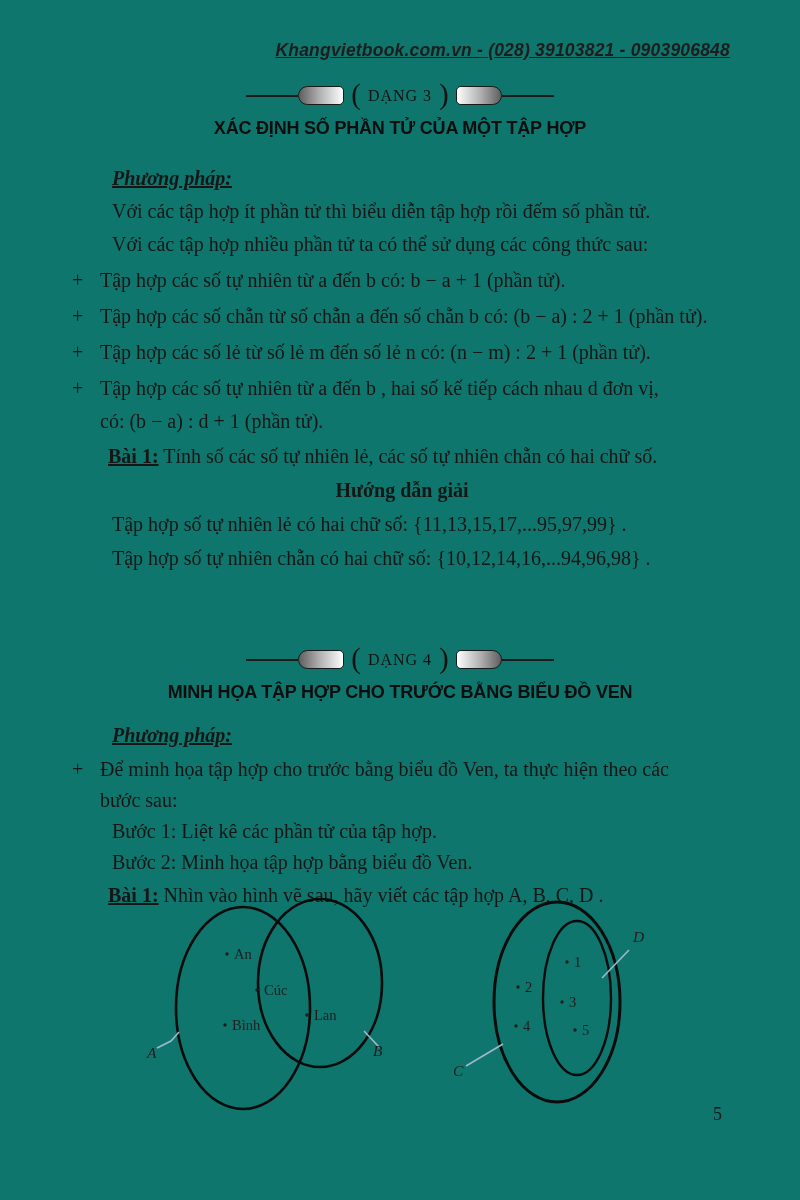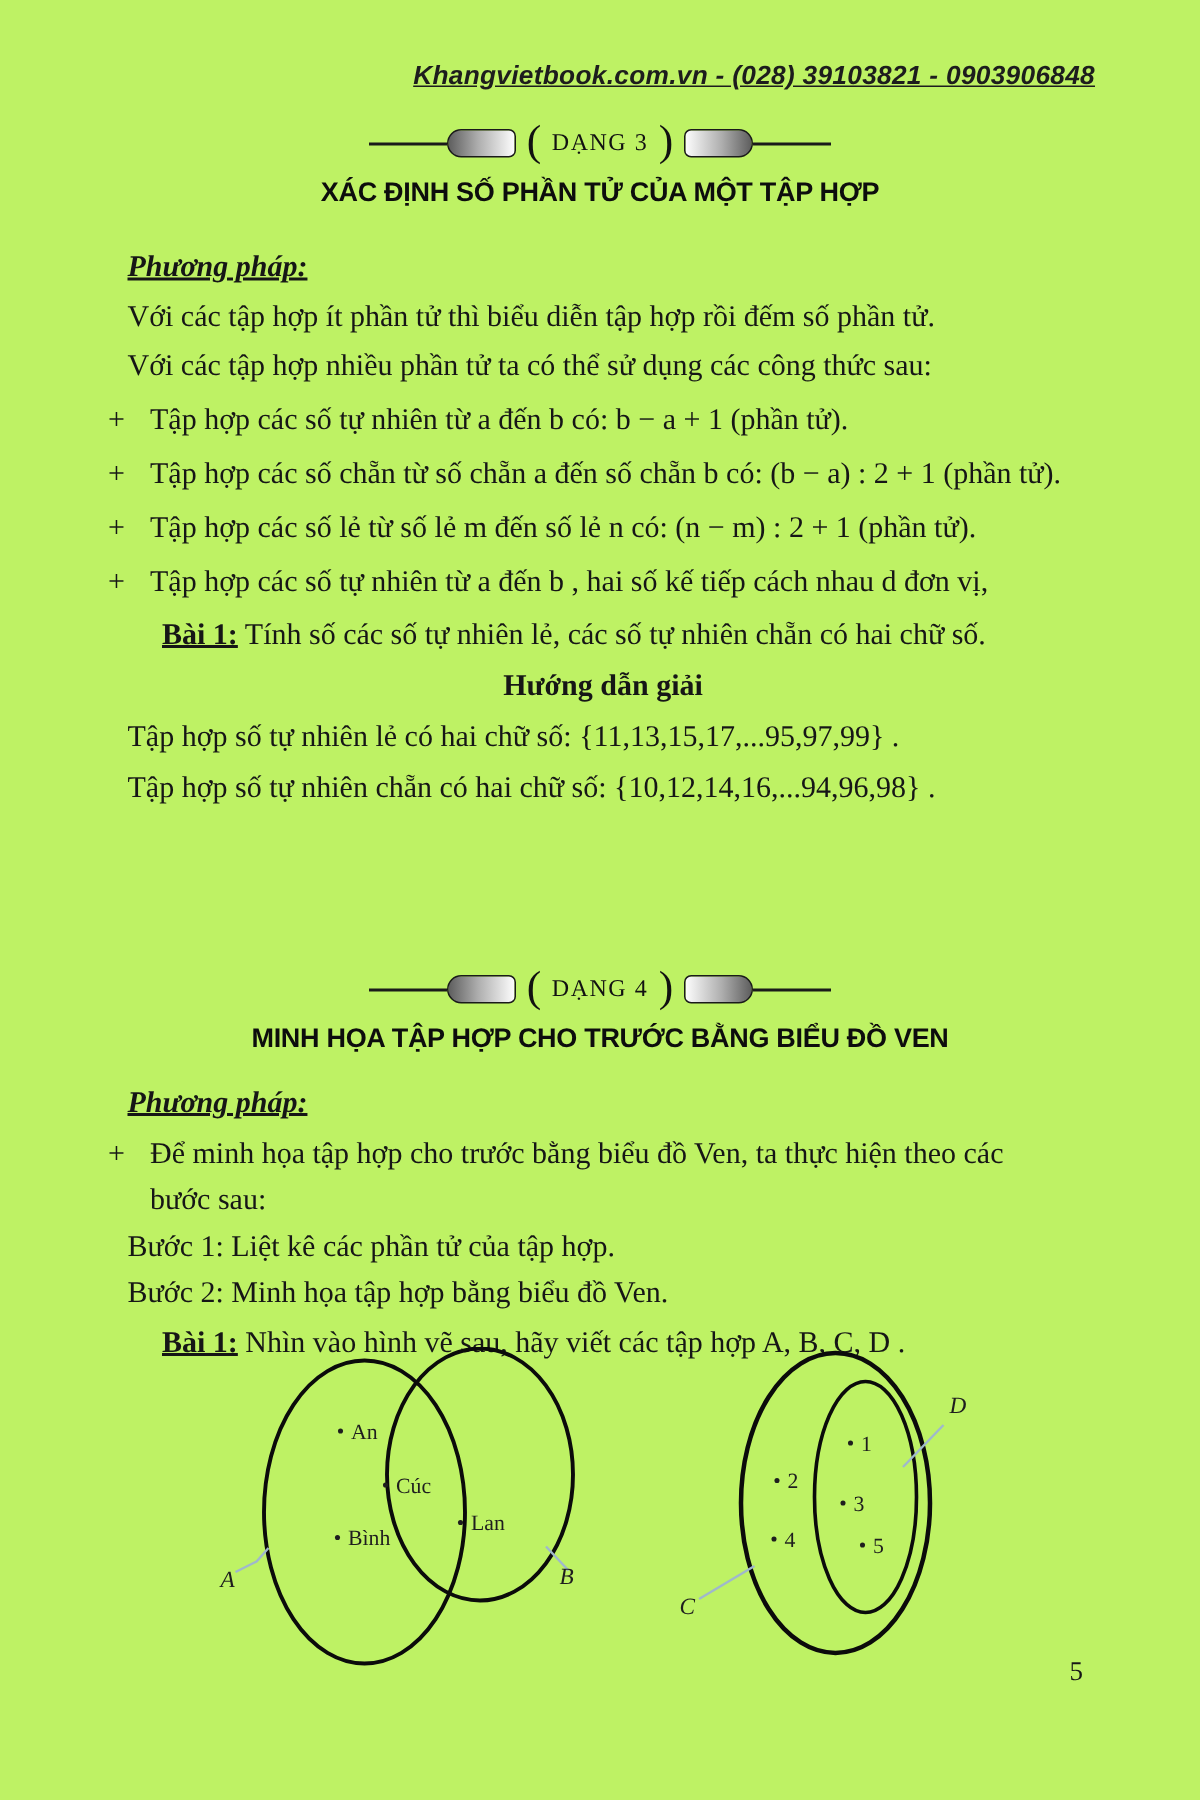--- a/index.html
+++ b/index.html
@@ -1,17 +1,17 @@
 <!DOCTYPE html>
 <html><head>
 <meta charset="utf-8">
 <style>
   html,body{margin:0;padding:0;}
   body{width:800px;height:1200px;background:#ffffff;font-family:"Liberation Serif",serif;color:#161616;}
-  .page{position:relative;width:800px;height:1200px;overflow:hidden;background:#bef264;}
+  .page{position:relative;width:800px;height:1200px;overflow:hidden;background:#0f766e;}
 
   
   .header{position:absolute;top:40px;right:70px;font-family:"Liberation Sans",sans-serif;
           font-weight:bold;font-style:italic;font-size:17.5px;color:#1d1d1d;
           text-decoration:underline;letter-spacing:0.2px;}
 
   
   .banner{position:absolute;left:0;width:100%;display:flex;align-items:center;justify-content:center;}
   .banner-line{width:52px;height:2px;background:#1a1a1a;}
   .cap{width:46px;height:19px;border:1.5px solid #1a1a1a;box-sizing:border-box;}
@@ -20,21 +20,21 @@
   .banner-center{display:flex;align-items:center;padding:0 7px;gap:7px;}
   .paren{font-size:29px;line-height:19px;font-weight:400;color:#111;transform:translateY(-1px);}
   .banner-label{font-size:16px;letter-spacing:1px;color:#111;}
 
   .section-title{position:absolute;left:0;width:100%;text-align:center;
                  font-family:"Liberation Sans",sans-serif;font-weight:bold;font-size:18px;color:#0d0d0d;letter-spacing:-0.2px;}
 
   .body-block{position:absolute;left:72px;width:660px;font-size:20px;}
   .lh1{line-height:33px;}
   .lh2{line-height:31px;}
-  .indent{margin-left:13px;}
+  .indent{margin-left:40px;}
   .method{font-weight:bold;font-style:italic;text-decoration:underline;}
   .bullet{display:flex;margin-top:3px;}
   .bullet .mark{width:28px;flex:none;}
   .bullet .btext{flex:1;}
   .bai{margin-top:2px;margin-left:36px;}
   .bai-label{font-weight:bold;text-decoration:underline;}
   .center-head{text-align:center;font-weight:bold;}
 
   .venn{position:absolute;left:0;top:898px;width:800px;height:232px;}
   .venn text{font-family:"Liberation Serif",serif;fill:#1e1e1e;}
@@ -78,20 +78,21 @@
       <span class="btext">Tập hợp các số chẵn từ số chẵn a đến số chẵn b có: (b − a) : 2 + 1 (phần tử).</span>
     </div>
     <div class="bullet">
       <span class="mark">+</span>
       <span class="btext">Tập hợp các số lẻ từ số lẻ m đến số lẻ n có: (n − m) : 2 + 1 (phần tử).</span>
     </div>
     <div class="bullet">
       <span class="mark">+</span>
       <span class="btext">
         <div>Tập hợp các số tự nhiên từ a đến b , hai số kế tiếp cách nhau d đơn vị,</div>
+        <div>có: (b − a) : d + 1 (phần tử).</div>
       </span>
     </div>
 
     <div class="bai">
       <span class="bai-label">Bài 1:</span><span> Tính số các số tự nhiên lẻ, các số tự nhiên chẵn có hai chữ số.</span>
     </div>
 
     <div class="center-head" style="line-height:34px;">Hướng dẫn giải</div>
 
     <div class="indent" style="line-height:34px;">Tập hợp số tự nhiên lẻ có hai chữ số: {11,13,15,17,...95,97,99} .</div>

